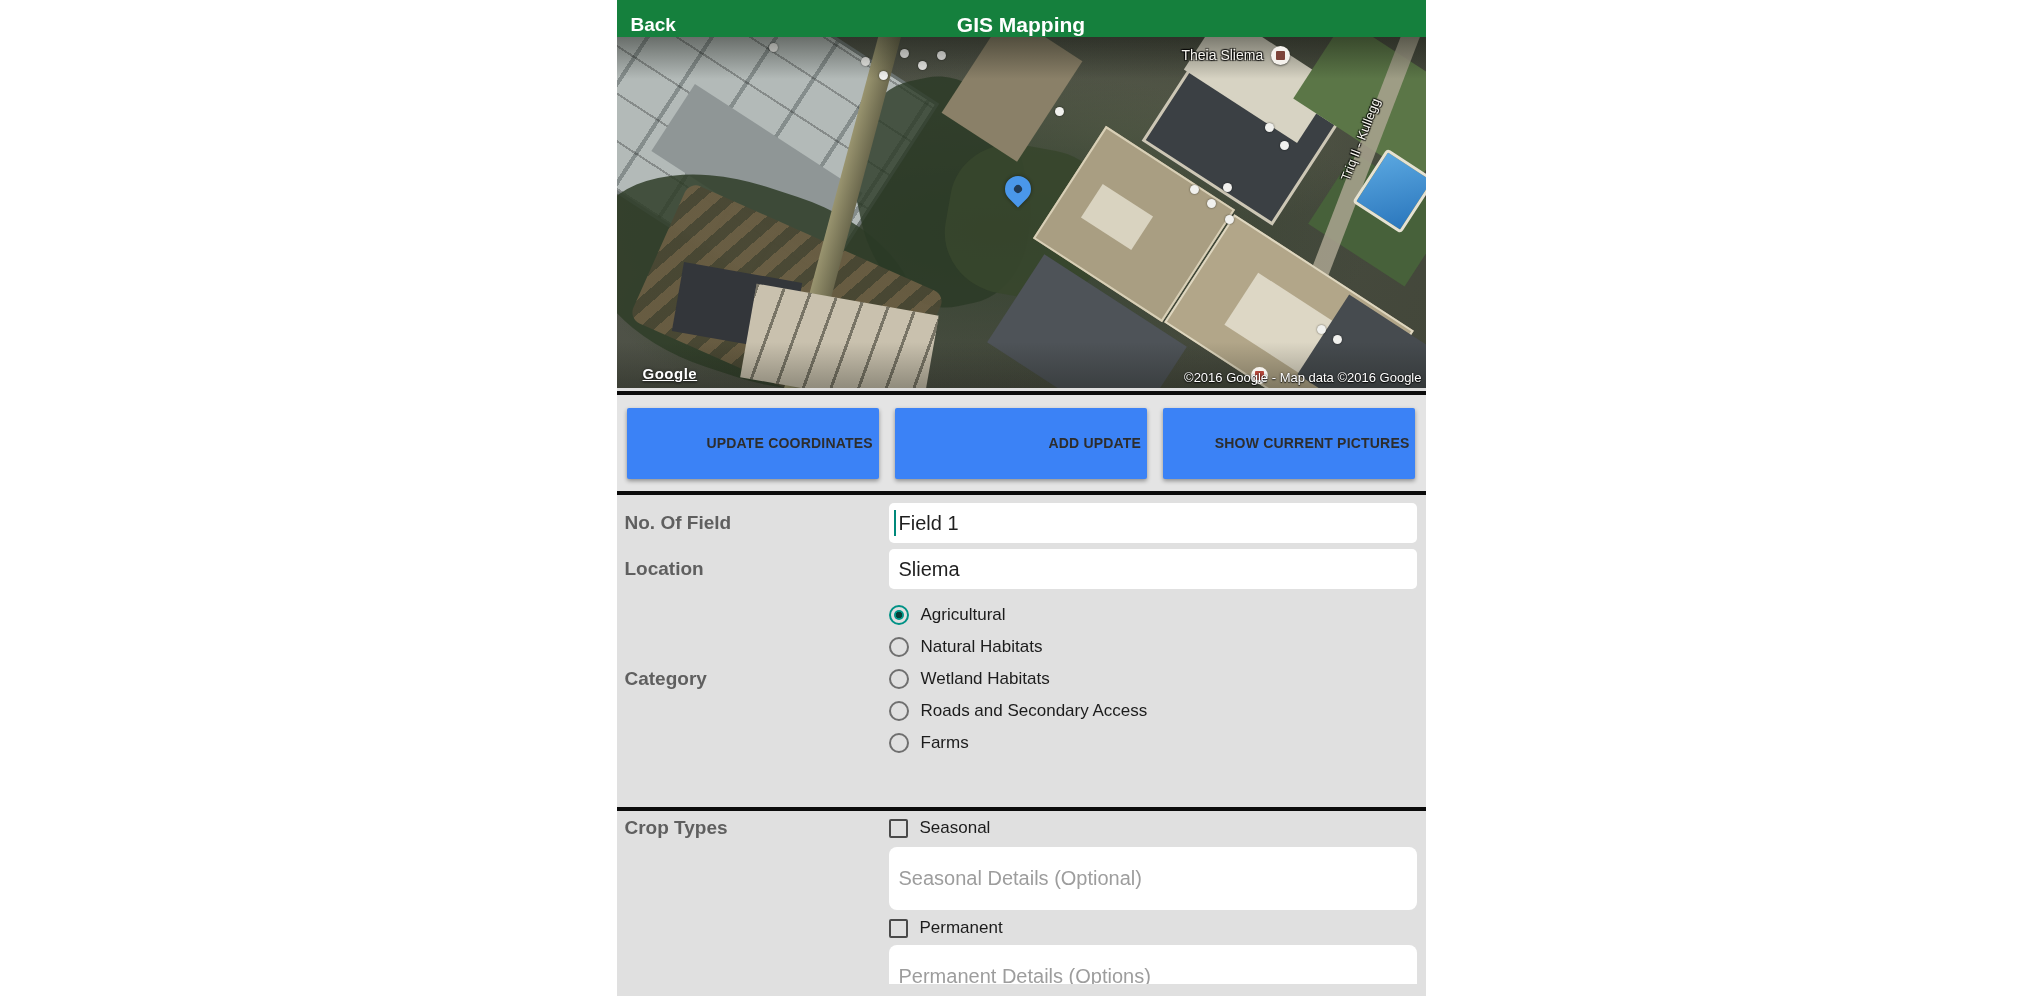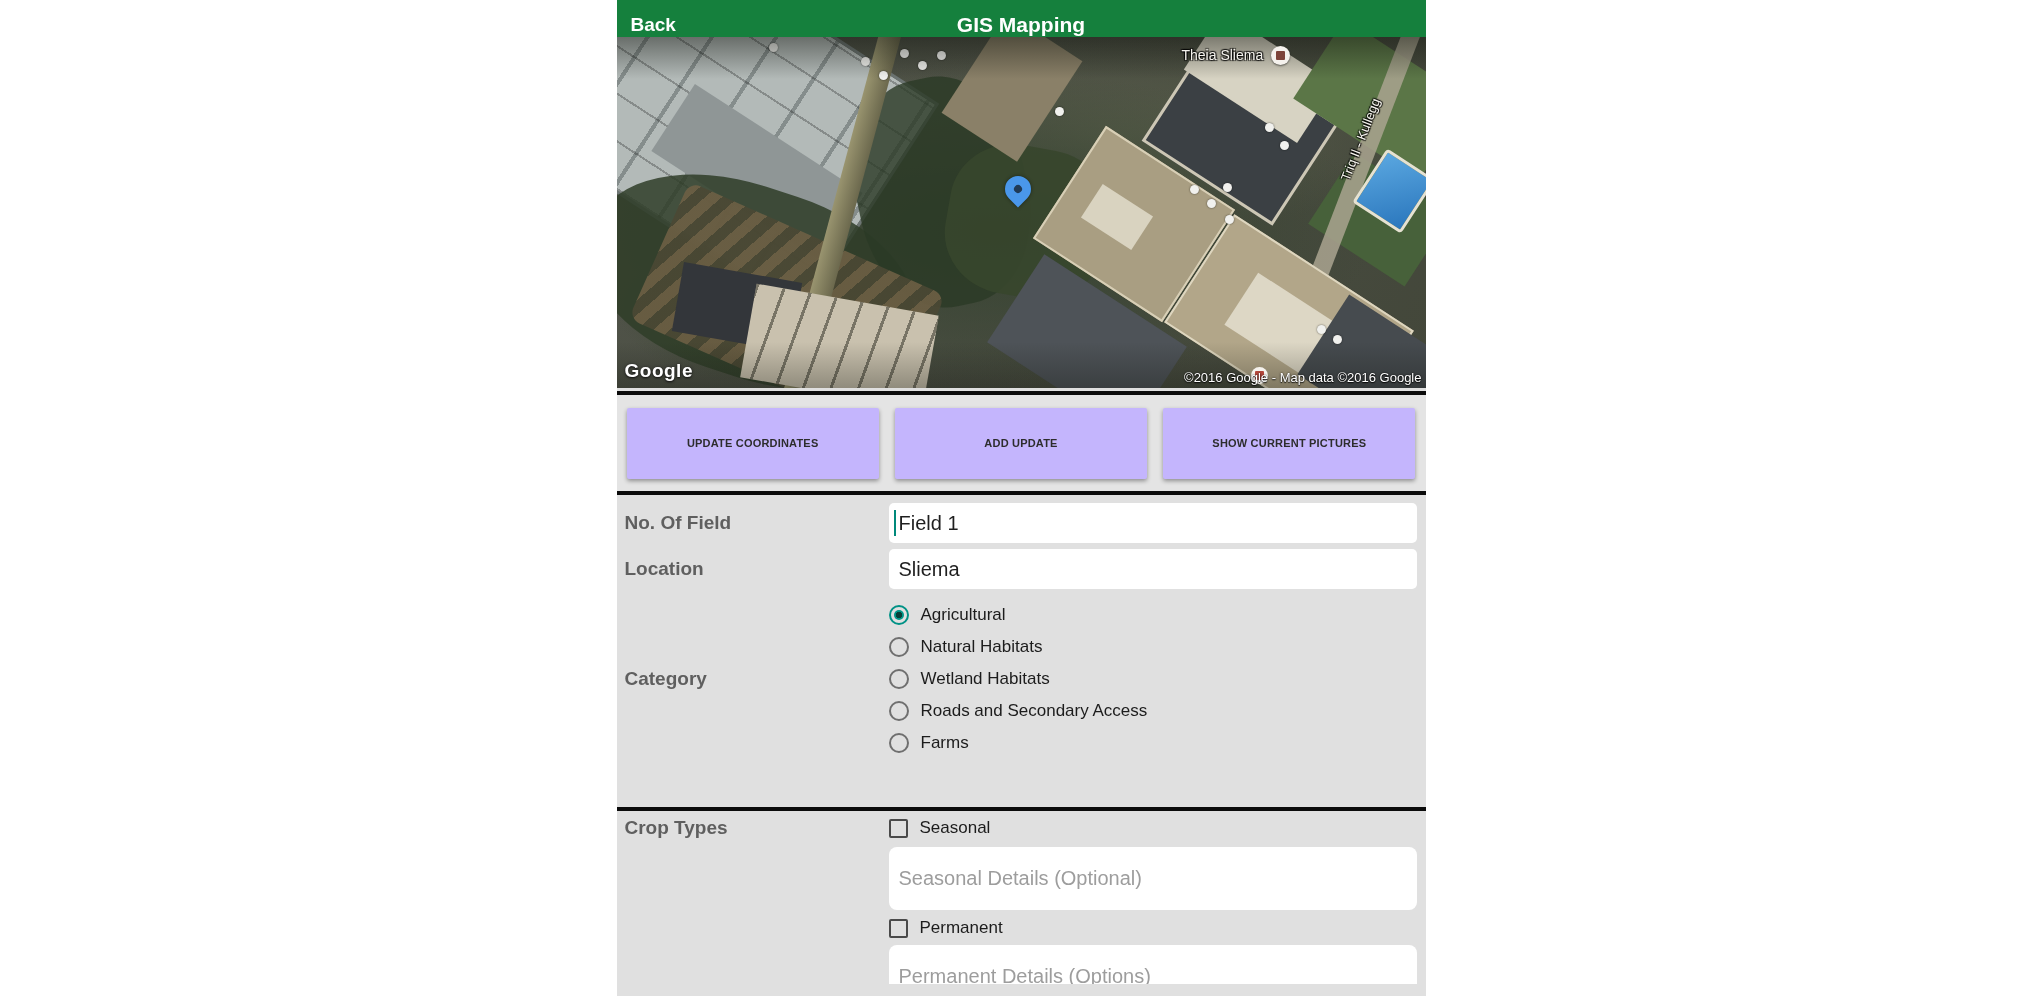--- a/index.html
+++ b/index.html
@@ -23,37 +23,37 @@
   .map .dot{position:absolute;width:9px;height:9px;border-radius:50%;background:#f1f1ee;box-shadow:0 0 2px rgba(0,0,0,.6);}
   .vignette{position:absolute;inset:0;background:
       linear-gradient(180deg, rgba(14,17,11,.45) 0, rgba(0,0,0,0) 42px),
       linear-gradient(0deg, rgba(14,17,11,.30) 0, rgba(0,0,0,0) 46px);}
   .maplabel{position:absolute;color:#f5f3ee;white-space:nowrap;
     text-shadow:-1px -1px 1px rgba(0,0,0,.75),1px -1px 1px rgba(0,0,0,.75),-1px 1px 1px rgba(0,0,0,.75),1px 1px 1px rgba(0,0,0,.75);}
   .poi-marker{position:absolute;width:19px;height:19px;border-radius:50%;background:#f5f2ed;box-shadow:0 1px 2px rgba(0,0,0,.5);}
   .poi-marker i{position:absolute;left:5px;top:5px;width:9px;height:9px;background:#7d4339;border-radius:1px;}
   .attr-marker{position:absolute;width:17px;height:17px;border-radius:50%;background:#f5f2ed;}
   .attr-marker i{position:absolute;left:4px;top:4px;width:9px;height:9px;background:#b5473c;border-radius:1px;}
-  .google-logo{position:absolute;left:8px;bottom:6px;color:#fff;font-size:19px;font-weight:bold;letter-spacing:.5px;
-    text-shadow:0 0 3px rgba(40,40,40,.9),0 1px 2px rgba(0,0,0,.8);}
+  .google-logo{position:absolute;left:26px;bottom:6px;color:#fff;font-size:15px;font-weight:bold;letter-spacing:.5px;
+    text-shadow:0 0 3px rgba(40,40,40,.9),0 1px 2px rgba(0,0,0,.8);text-decoration:underline;}
   .attribution{position:absolute;right:4px;bottom:3px;color:#fff;font-size:13px;
     text-shadow:0 0 2px rgba(0,0,0,.9),0 1px 1px rgba(0,0,0,.8);}
   .pin{position:absolute;left:388px;top:139px;width:26px;height:26px;background:#4a97ea;
     border-radius:50% 50% 50% 0;transform:rotate(-45deg);box-shadow:0 0 4px rgba(0,0,0,.45);}
   .pin i{position:absolute;left:9px;top:9px;width:8px;height:8px;border-radius:50%;background:#203a57;}
 
   
   .strip{height:3px;background:#e0e0e0;flex:0 0 auto;}
   .hr{height:4px;background:#0b0b0b;flex:0 0 auto;}
 
   
   .btnrow{height:96px;background:#e4e4e4;display:flex;align-items:center;gap:16px;padding:0 10px;box-sizing:border-box;flex:0 0 auto;}
-  .btn{flex:1;height:71px;background:#c4b5fd;border:none;border-radius:2px;
-    box-shadow:0 2px 4px rgba(0,0,0,.38);color:#2d2d2d;font-weight:bold;font-size:11px;
-    font-family:"Liberation Sans",sans-serif;letter-spacing:.2px;cursor:pointer;}
+  .btn{flex:1;height:71px;background:#3b82f6;border:none;border-radius:2px;
+    box-shadow:0 2px 4px rgba(0,0,0,.38);color:#2d2d2d;font-weight:bold;font-size:14px;
+    font-family:"Liberation Sans",sans-serif;letter-spacing:.2px;cursor:pointer;text-align:right;}
 
   
   .form{height:312px;background:#e0e0e0;box-sizing:border-box;padding-top:8px;flex:0 0 auto;}
   .crop{height:173px;background:#e0e0e0;box-sizing:border-box;padding-top:5px;overflow:hidden;flex:0 0 auto;}
   .row{display:flex;}
   .lcol{width:272px;box-sizing:border-box;padding-left:8px;color:#5f5f5f;font-weight:bold;font-size:19px;}
   .fcol{width:537px;}
   .field{position:relative;width:528px;height:40px;}
   .field input{width:100%;height:100%;box-sizing:border-box;border:none;border-radius:5px;background:#ffffff;
     padding:0 10px;font-size:20px;color:#1f1f1f;font-family:"Liberation Sans",sans-serif;outline:none;}

